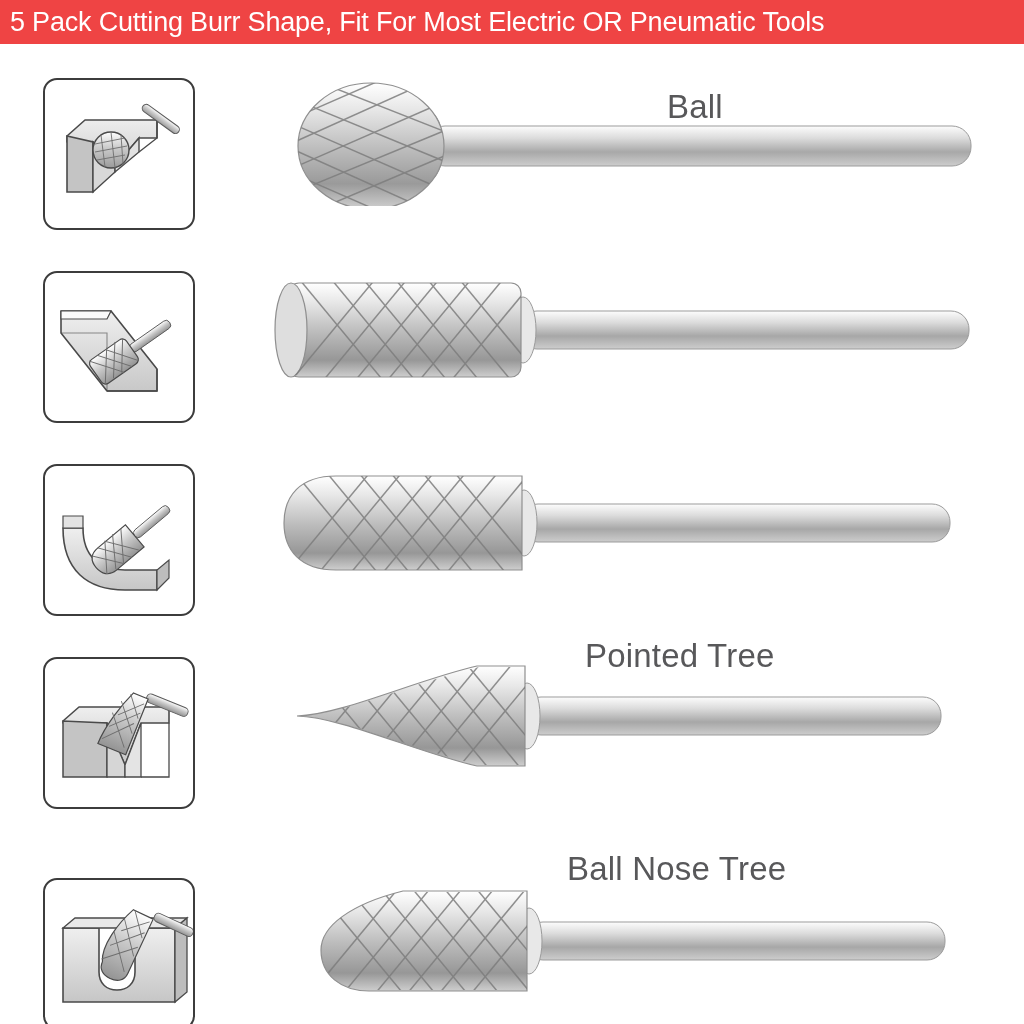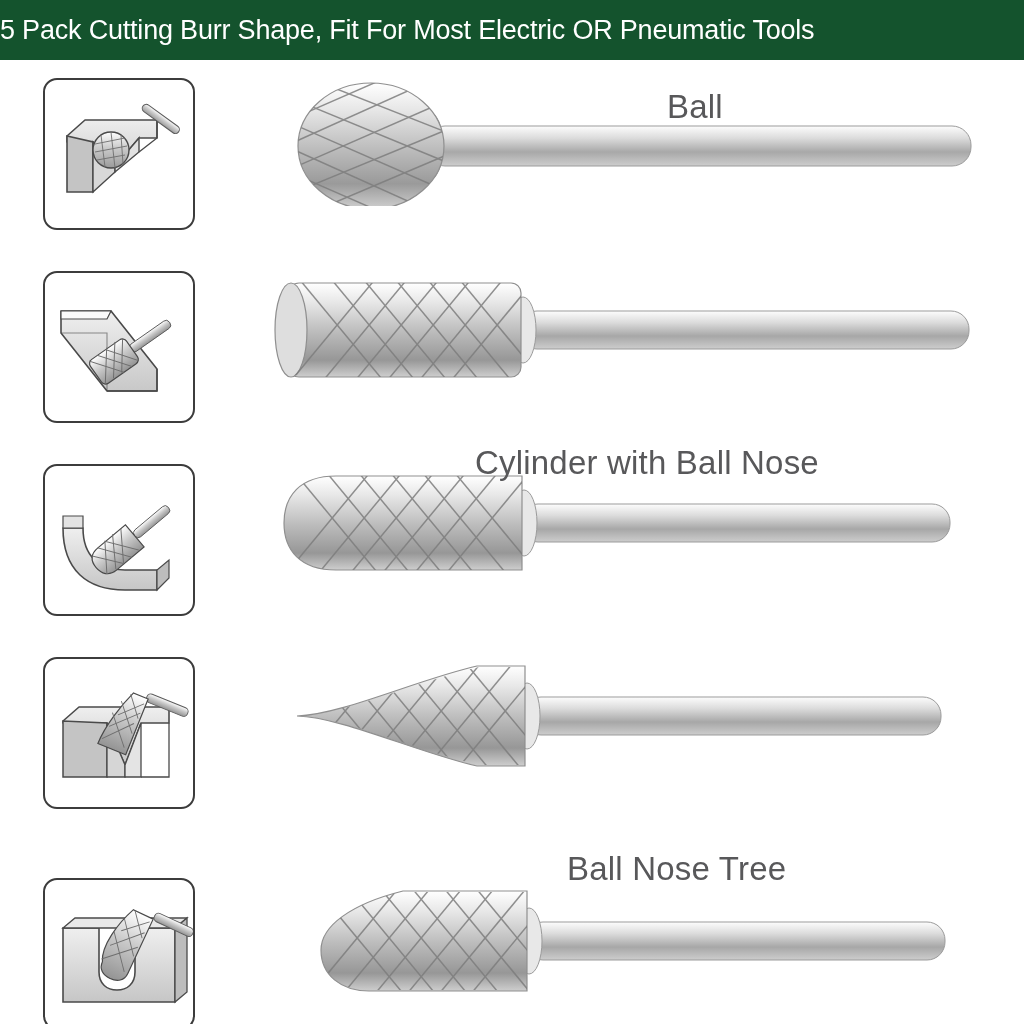--- a/index.html
+++ b/index.html
@@ -13,24 +13,25 @@
     font-family: "Liberation Sans", sans-serif;
     overflow: hidden;
     position: relative;
   }
 
   
   .banner {
     position: absolute;
     top: 0; left: 0;
     width: 1024px;
-    height: 60px;
-    background: #14532d;
+    height: 44px;
+    background: #ef4444;
     display: flex;
     align-items: center;
+    padding-left: 10px;
     box-sizing: border-box;
   }
   .banner-title {
     color: #ffffff;
     font-size: 27px;
     font-weight: 400;
     letter-spacing: -0.2px;
     white-space: nowrap;
   }
 
@@ -324,21 +325,20 @@
           <path d="M0,140 L120,-5"></path>
             <path d="M32,140 L152,-5"></path>
             <path d="M64,140 L184,-5"></path>
           <path d="M96,140 L216,-5"></path>
             <path d="M128,140 L248,-5"></path>
             <path d="M160,140 L280,-5"></path>
         </g>
       </svg>
     </div>
 
-    <div class="burr-label" style="left:474px; top:0px;">Cylinder with Ball Nose</div>
   </div>
 
   <div class="row r3">
 
     <div class="app-box">
       <svg width="148" height="148" viewBox="0 0 148 148">
         <defs>
           <linearGradient id="wp3" x1="0" y1="0" x2="0" y2="1">
             <stop offset="0" stop-color="#efefef"></stop>
               <stop offset="1" stop-color="#c6c6c6"></stop>
@@ -404,20 +404,21 @@
           <path d="M0,140 L120,-5"></path>
             <path d="M32,140 L152,-5"></path>
             <path d="M64,140 L184,-5"></path>
           <path d="M96,140 L216,-5"></path>
             <path d="M128,140 L248,-5"></path>
             <path d="M160,140 L280,-5"></path>
         </g>
       </svg>
     </div>
 
+    <div class="burr-label" style="left:584px; top:0px;">Pointed Tree</div>
   </div>
 
   <div class="row r4">
 
     <div class="app-box">
       <svg width="148" height="148" viewBox="0 0 148 148">
         <defs>
           <linearGradient id="wp4" x1="0" y1="0" x2="0" y2="1">
             <stop offset="0" stop-color="#efefef"></stop>
               <stop offset="1" stop-color="#c6c6c6"></stop>

